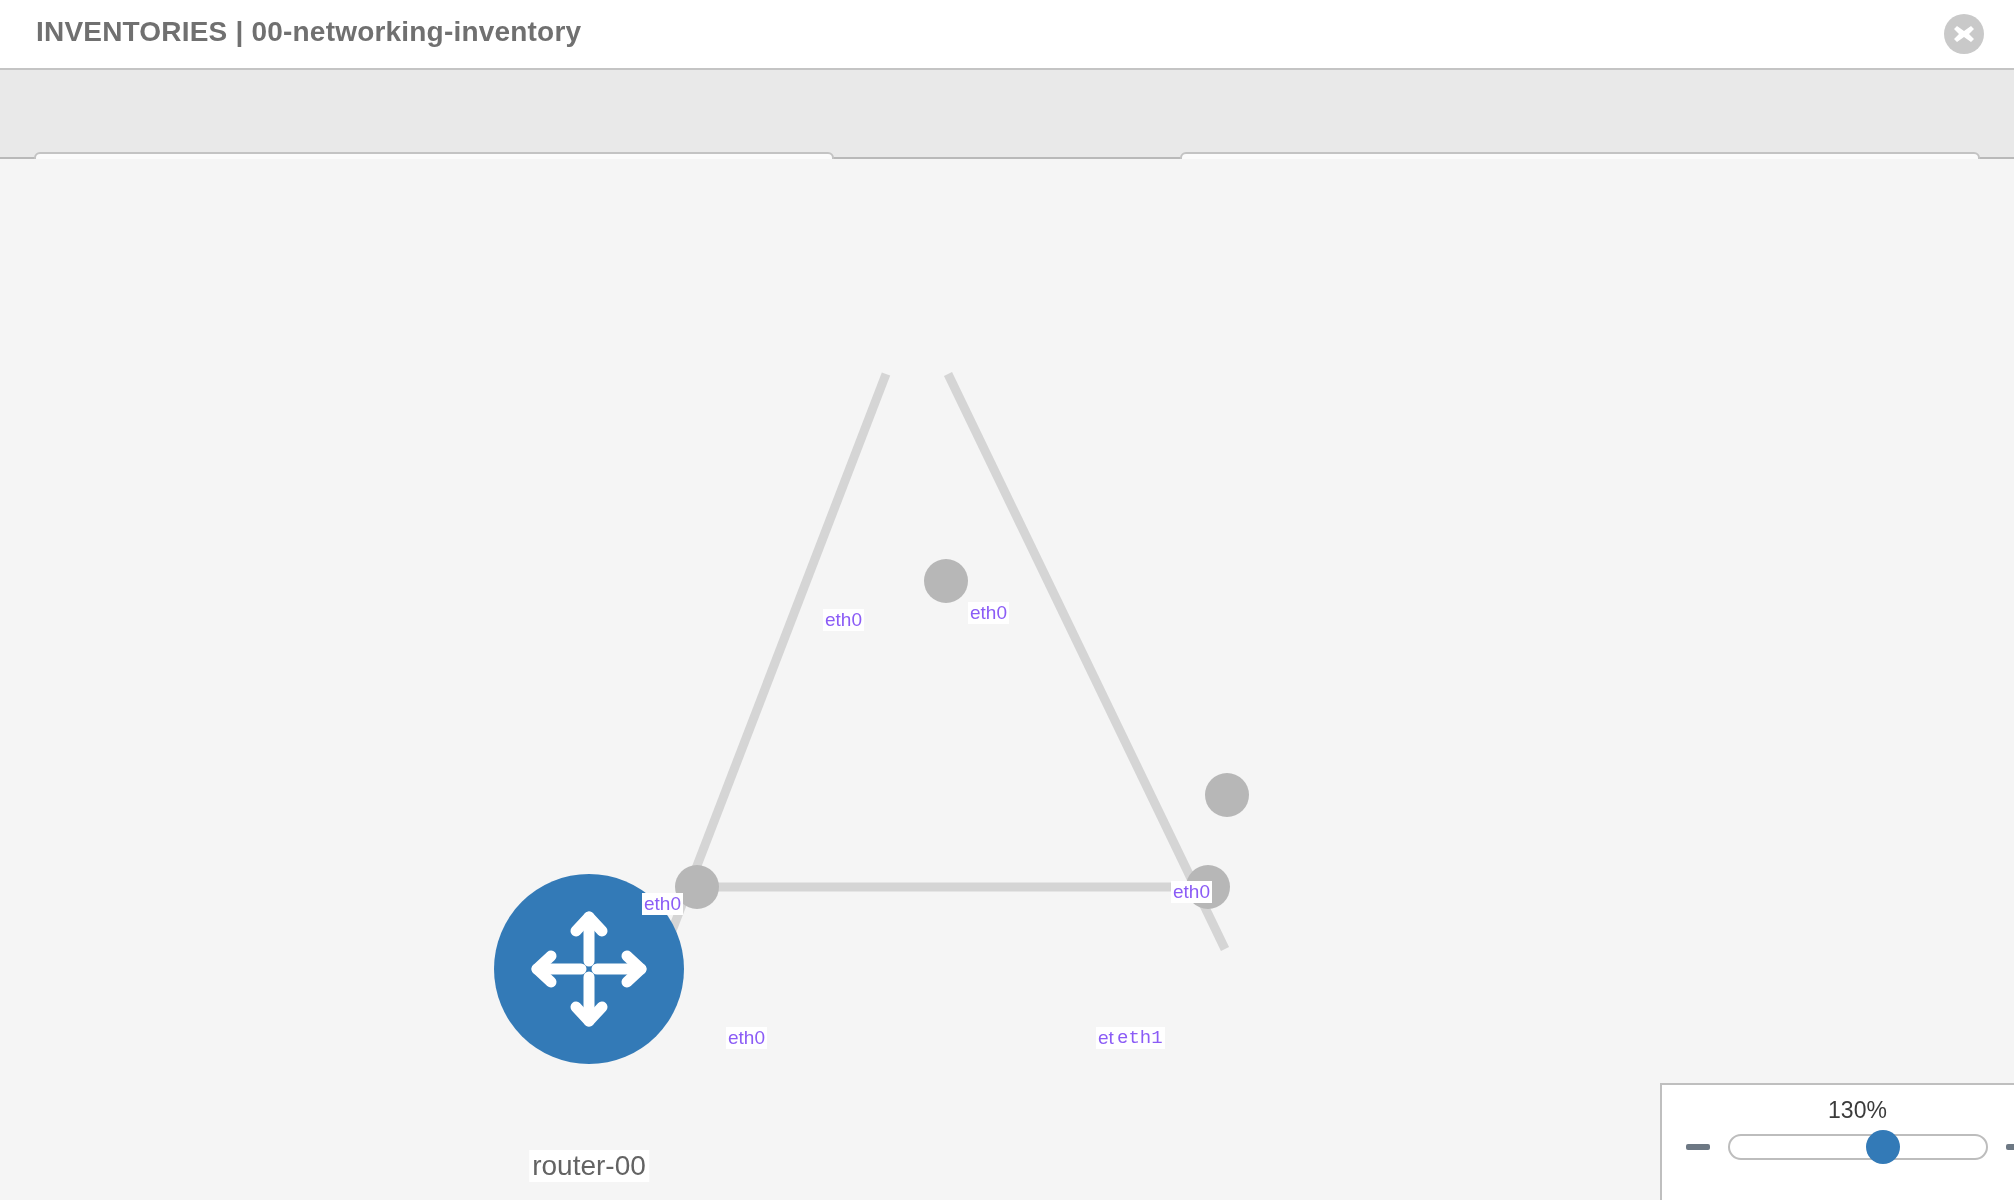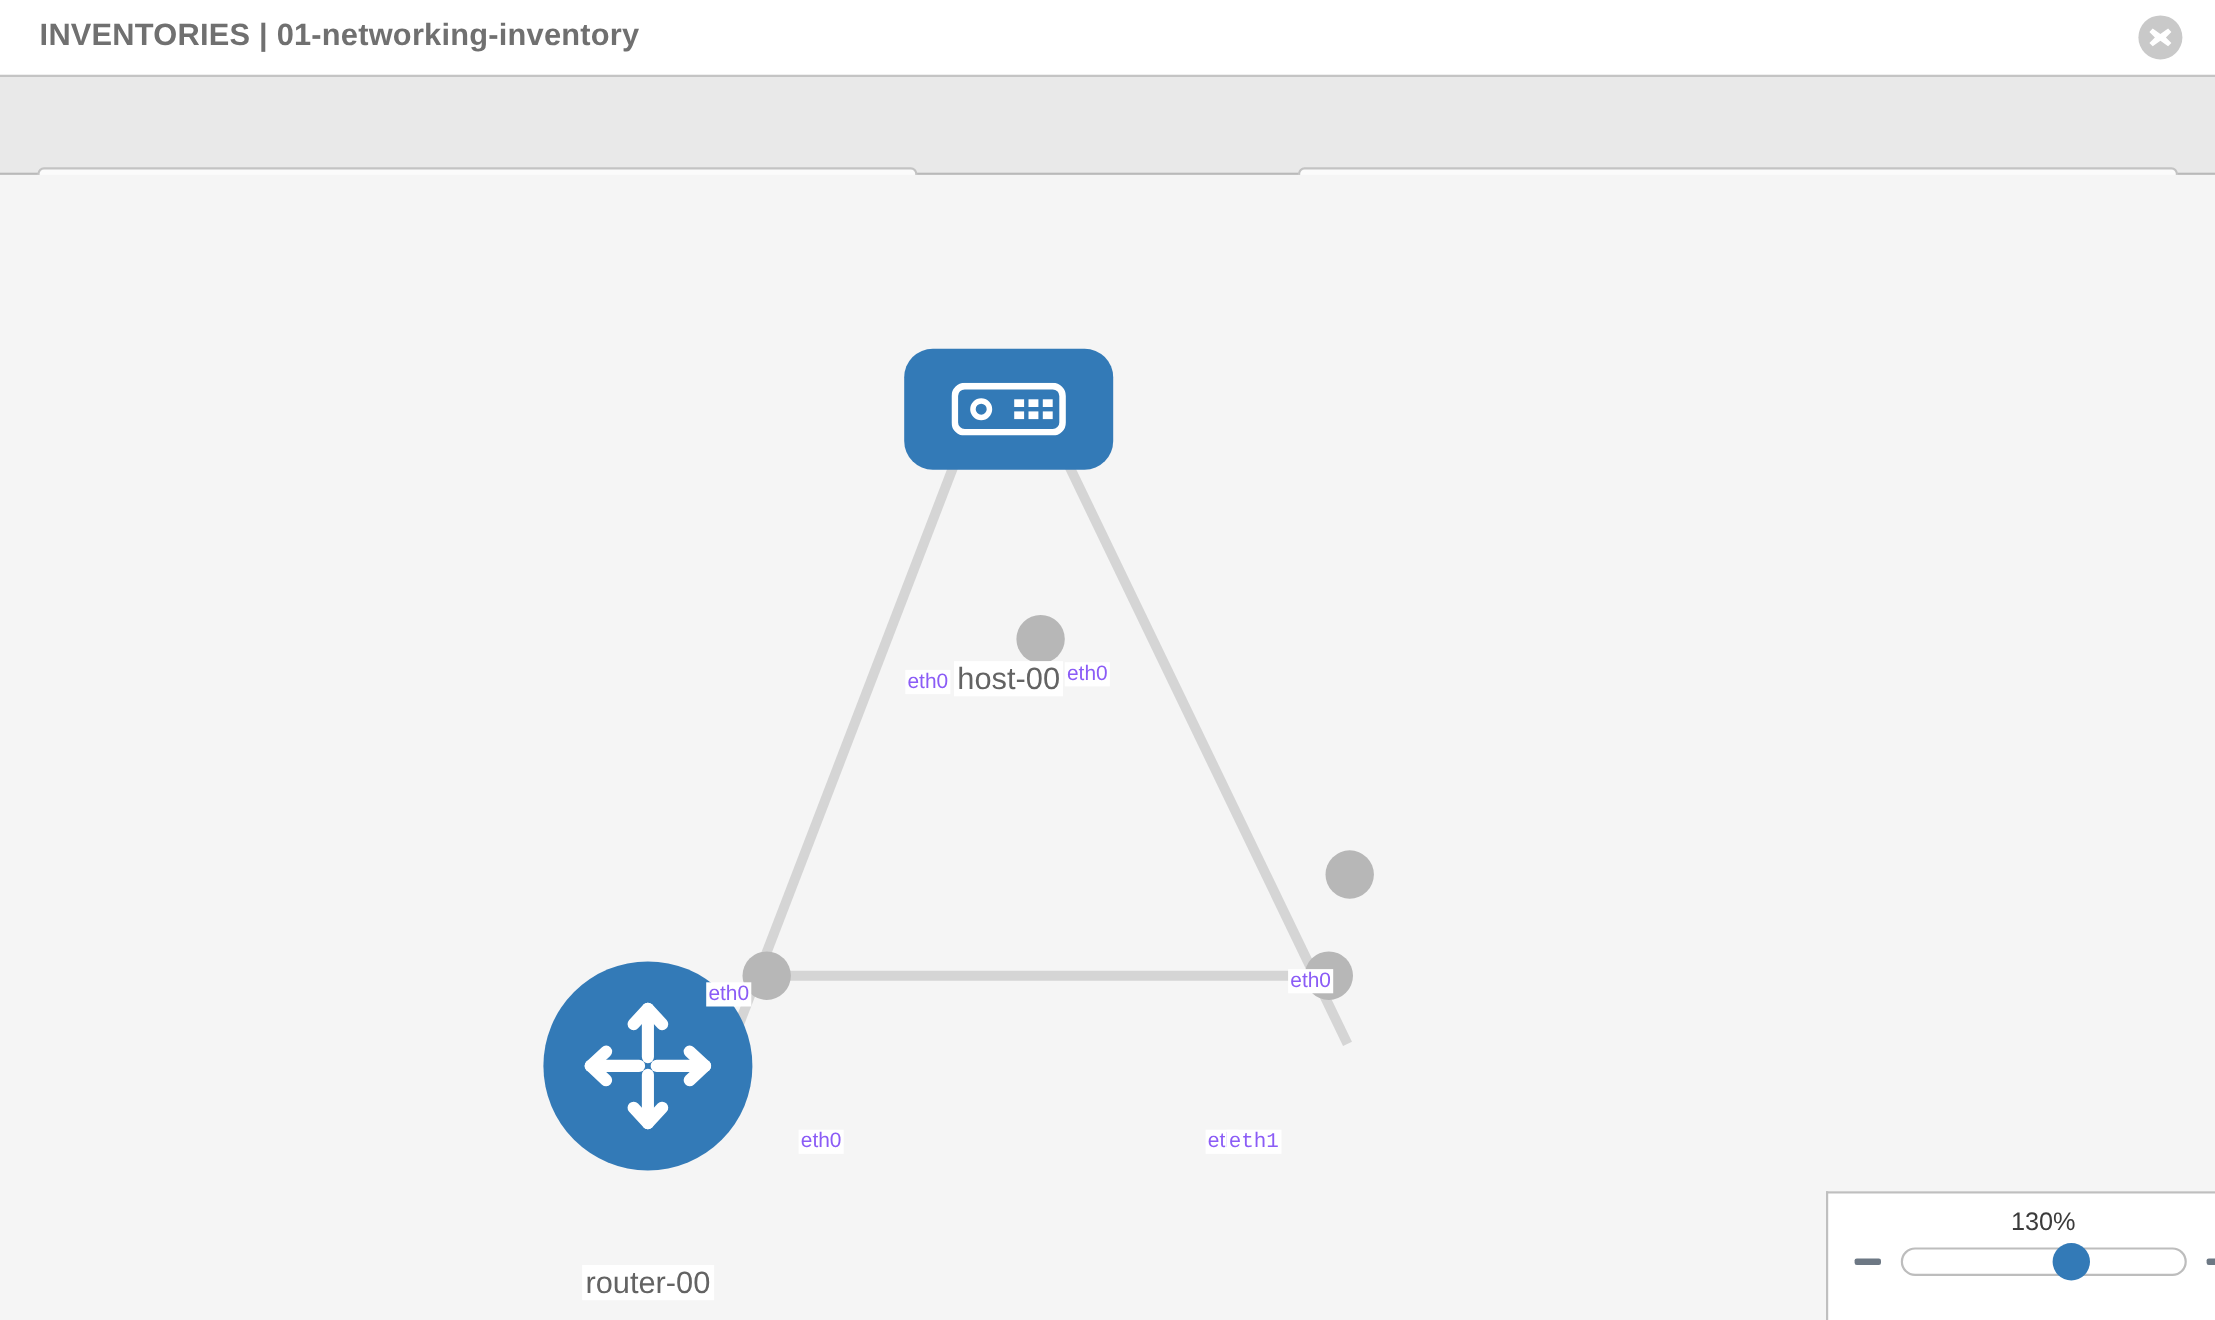--- a/index.html
+++ b/index.html
@@ -144,21 +144,21 @@
     width: 34px; height: 34px; border-radius: 50%;
     background: #337ab7; cursor: grab;
   }
 </style>
 </head>
 <body>
 
 <div id="app">
 
   <div class="header">
-    <div class="header-title">INVENTORIES | 01-networking-inventory</div>
+    <div class="header-title">INVENTORIES | 00-networking-inventory</div>
     <div class="close-btn">
       <svg viewBox="0 0 40 40">
         <path d="M13 12 L20 17 L27 12 L30 15 L25 20 L30 25 L27 28 L20 23 L13 28 L10 25 L15 20 L10 15 Z" fill="#ffffff"></path>
       </svg>
     </div>
   </div>
 
   <div class="toolbar">
 
     <div class="select-box" id="actions-select">
@@ -196,35 +196,20 @@
       <line x1="948" y1="215" x2="1225" y2="790" stroke="#d5d5d5" stroke-width="9"></line>
 
       <line x1="700" y1="728" x2="1196" y2="728" stroke="#d5d5d5" stroke-width="9"></line>
     </svg>
 
     <div class="nub" style="left:924px; top:400px; width:44px; height:44px;"></div>
     <div class="nub" style="left:675px; top:706px; width:44px; height:44px;"></div>
     <div class="nub" style="left:1186px; top:706px; width:44px; height:44px;"></div>
     <div class="nub" style="left:1205px; top:614px; width:44px; height:44px;"></div>
 
-    <div class="node" id="node-host">
-      <div class="node-shape">
-        <svg width="104" height="48" viewBox="0 0 104 48">
-          <rect x="3" y="3" width="98" height="42" rx="9" ry="9" fill="none" stroke="#ffffff" stroke-width="6"></rect>
-          <circle cx="27" cy="24" r="7.5" fill="none" stroke="#ffffff" stroke-width="5"></circle>
-          <rect x="57" y="15" width="9" height="7" fill="#ffffff"></rect>
-          <rect x="70" y="15" width="9" height="7" fill="#ffffff"></rect>
-          <rect x="83" y="15" width="9" height="7" fill="#ffffff"></rect>
-          <rect x="57" y="26" width="9" height="7" fill="#ffffff"></rect>
-          <rect x="70" y="26" width="9" height="7" fill="#ffffff"></rect>
-          <rect x="83" y="26" width="9" height="7" fill="#ffffff"></rect>
-        </svg>
-      </div>
-      <div class="node-label">host-00</div>
-    </div>
 
     <div class="node" id="node-router">
       <div class="node-shape">
         <svg width="120" height="120" viewBox="0 0 120 120">
           <g stroke="#ffffff" stroke-width="11" stroke-linecap="round" stroke-linejoin="round" fill="none">
             <path d="M60 8 L60 52"></path>
               <path d="M47 22 L60 8 L73 22"></path>
             <path d="M60 112 L60 68"></path>
               <path d="M47 98 L60 112 L73 98"></path>
             <path d="M8 60 L52 60"></path>

